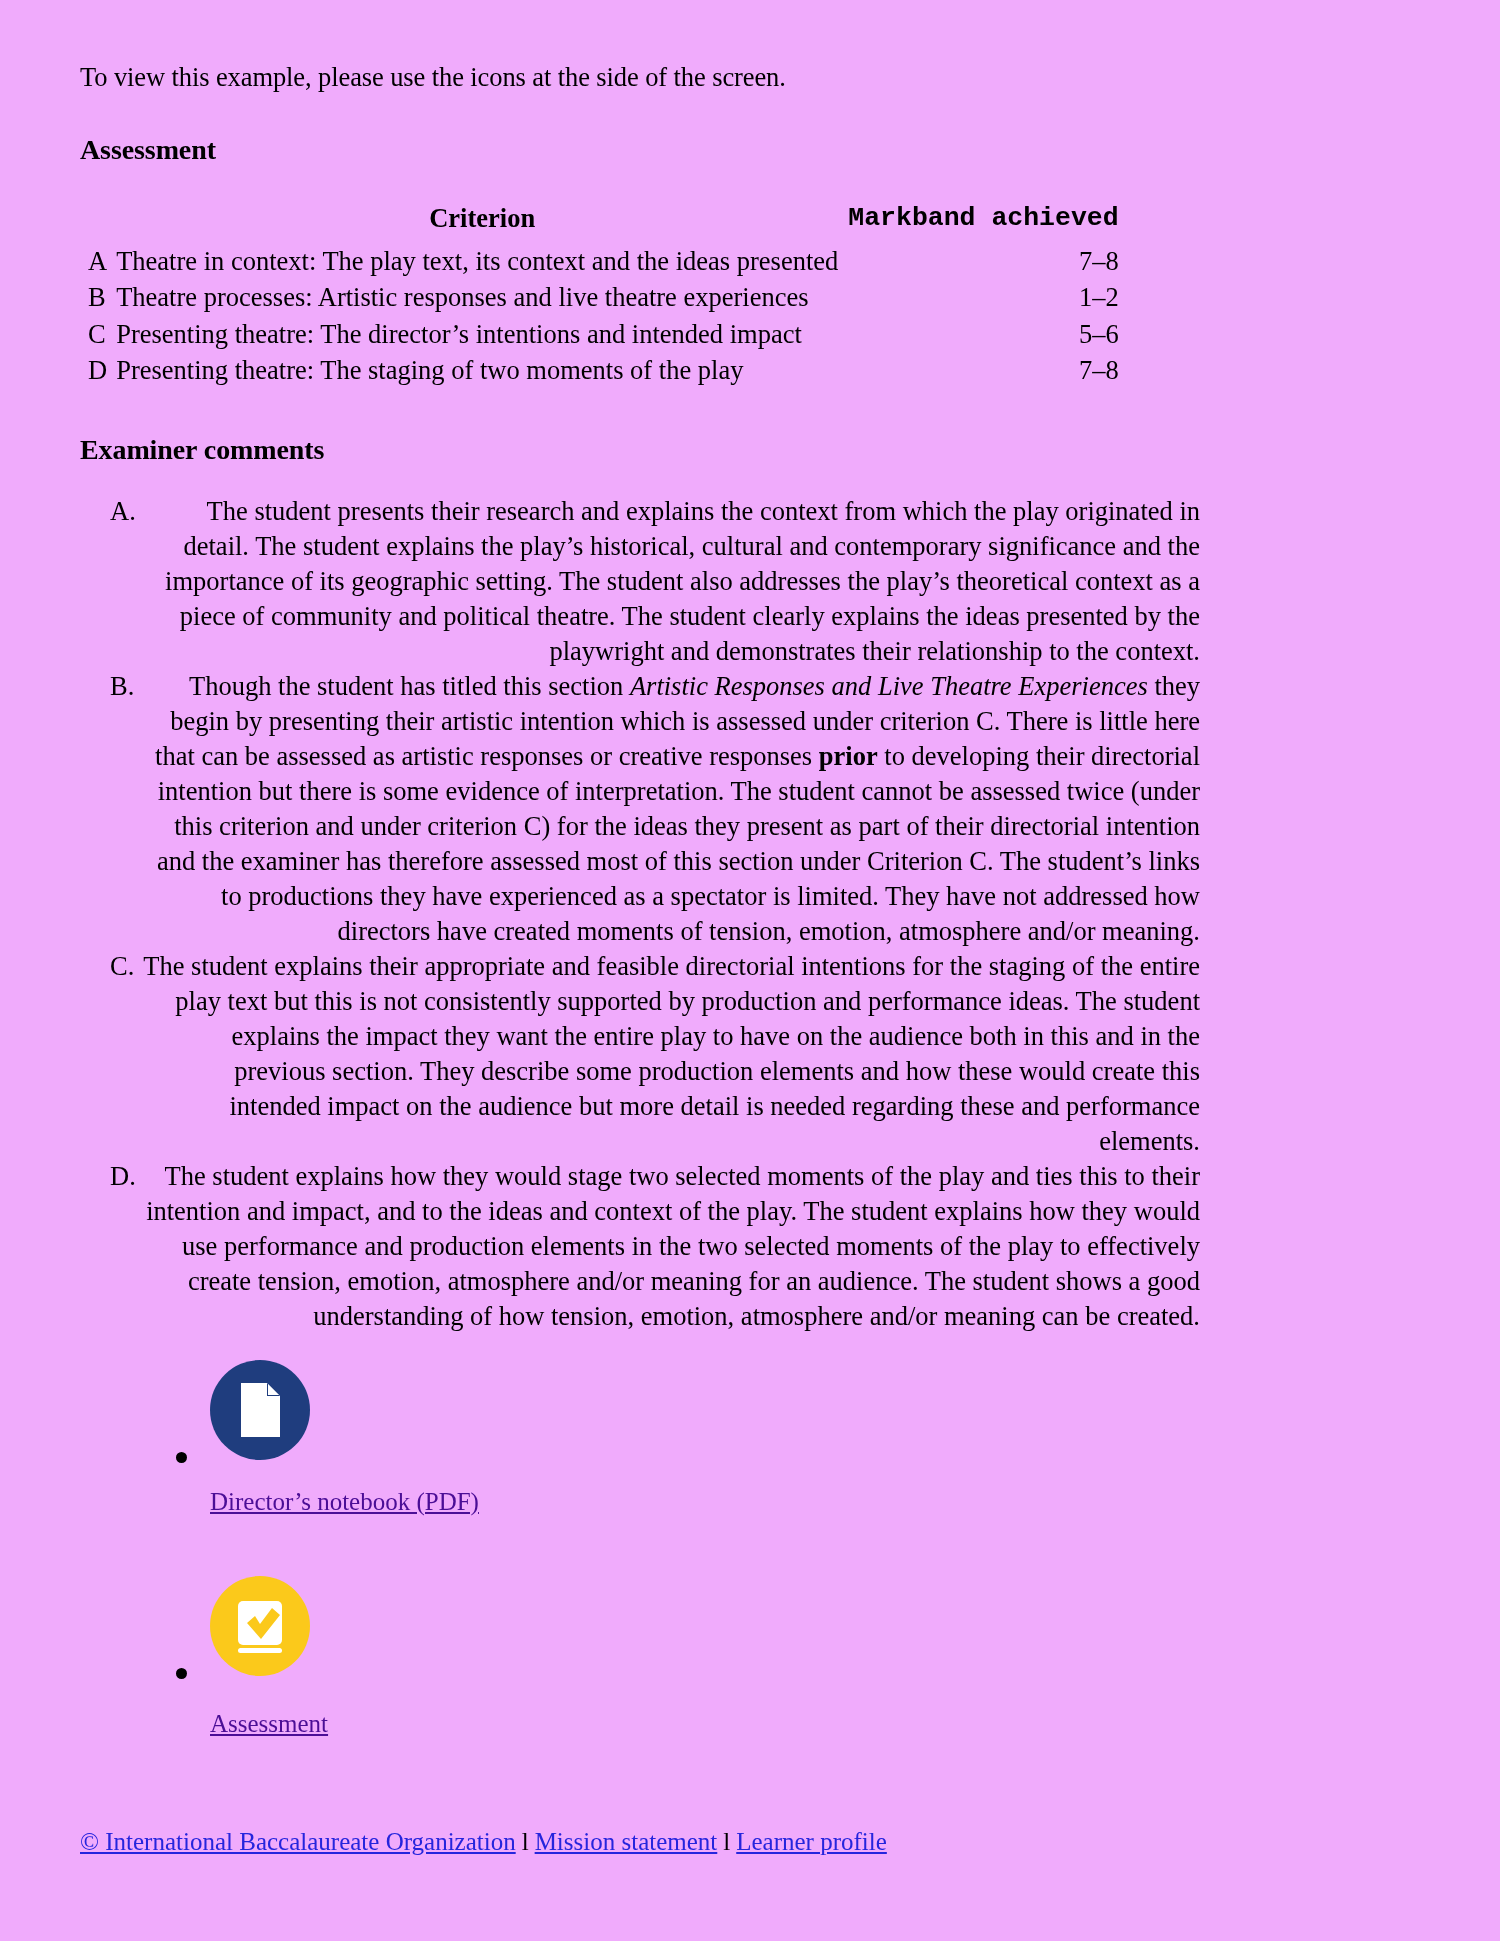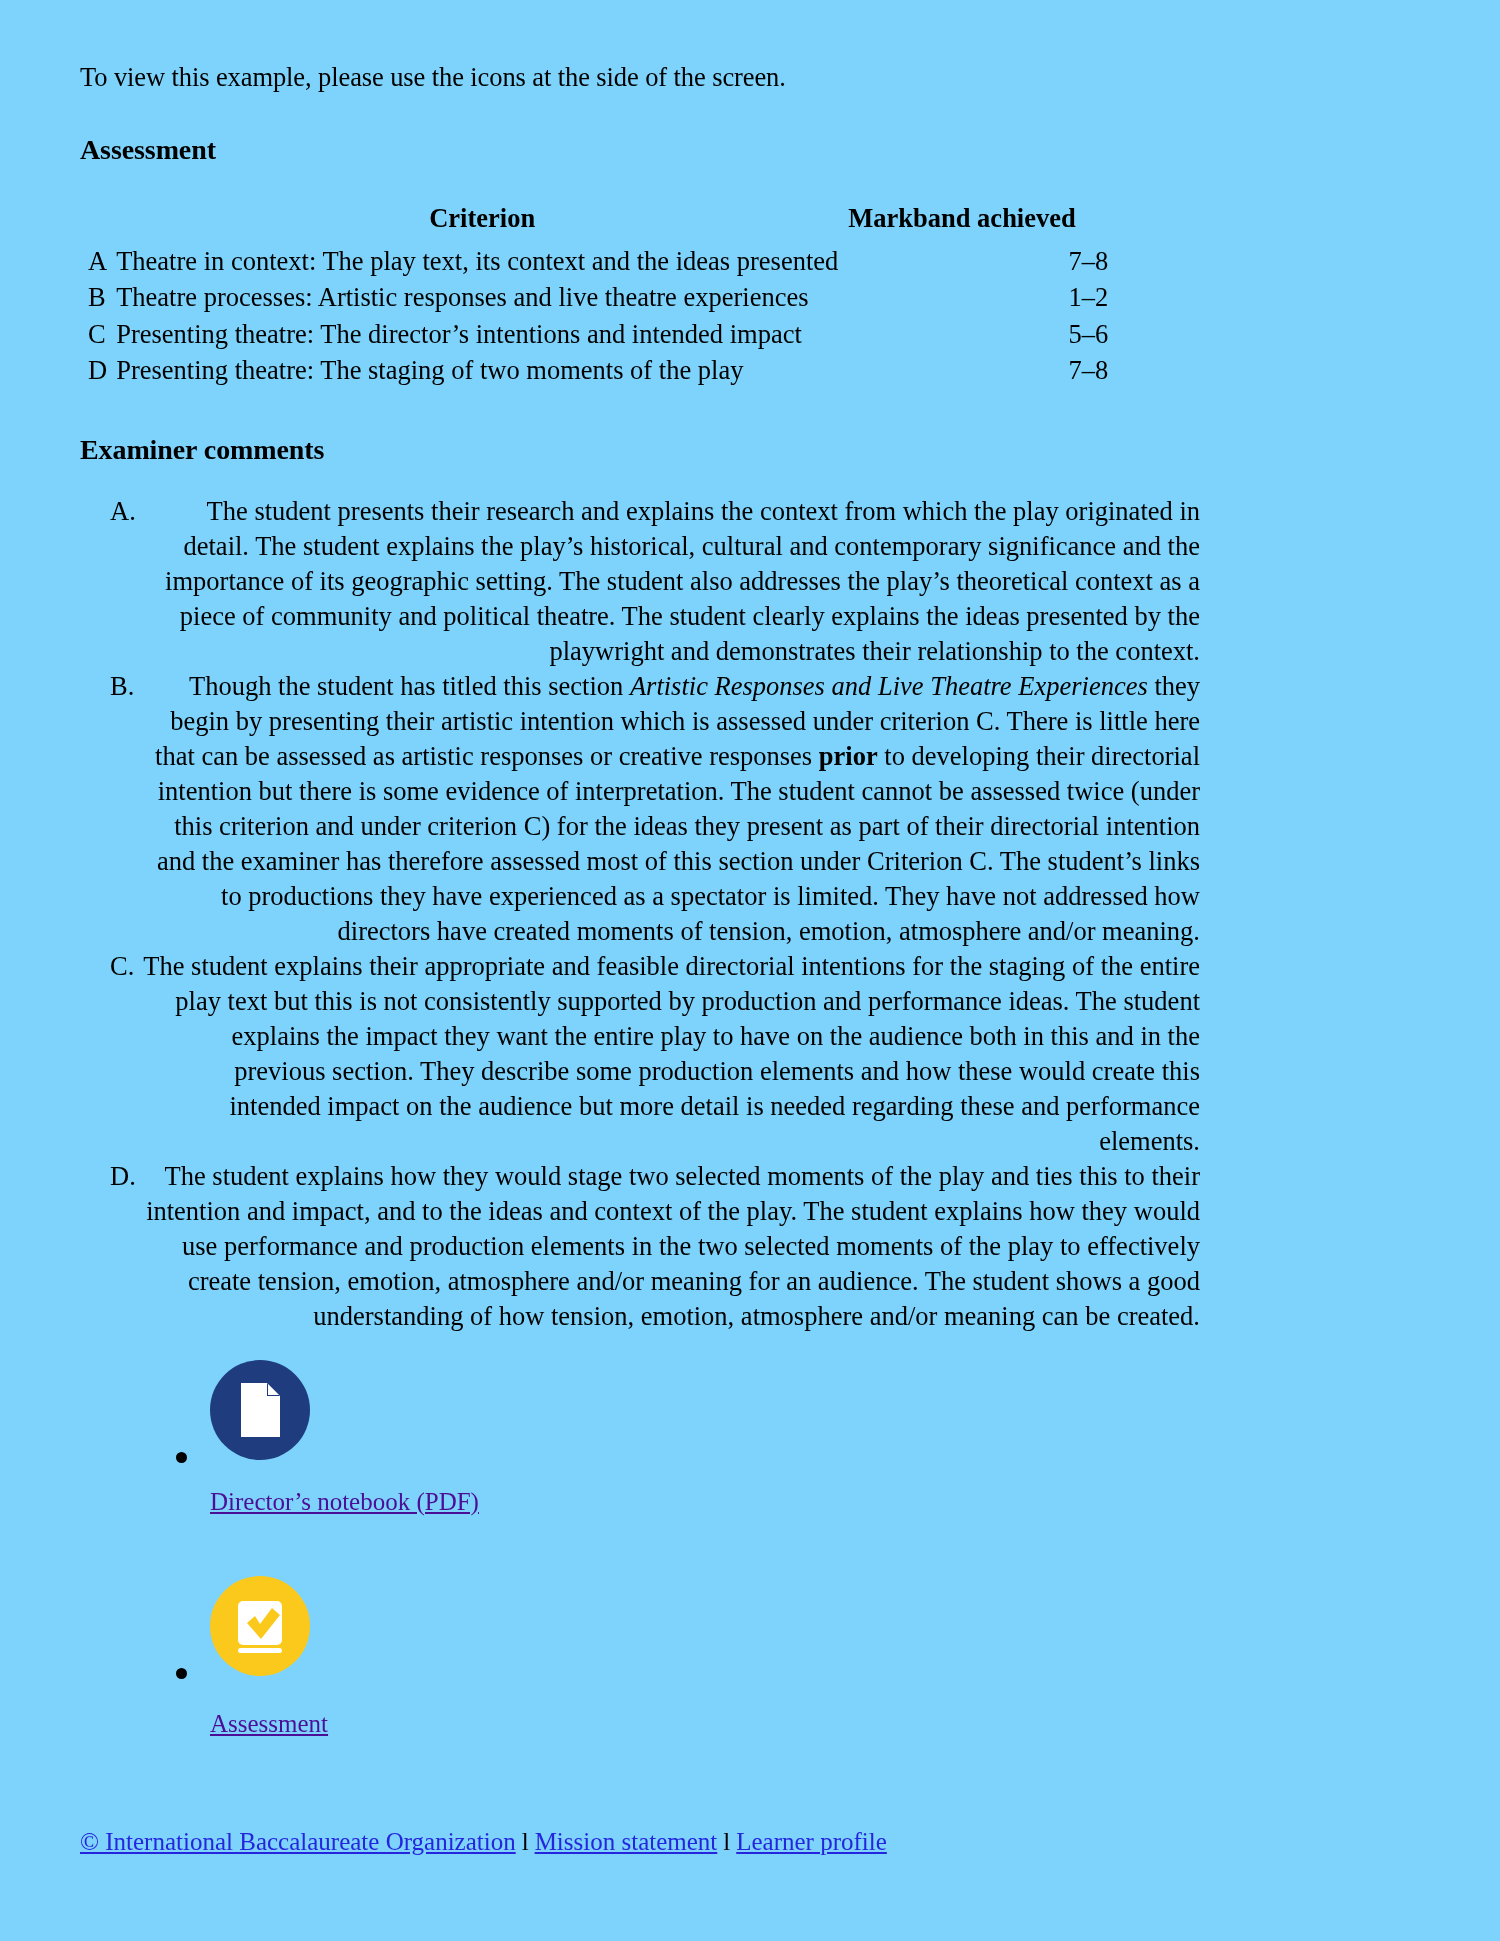--- a/index.html
+++ b/index.html
@@ -12,21 +12,21 @@
     width: 1500px;
     min-height: 1941px;
     font-family: "Liberation Serif", "DejaVu Serif", serif;
     color: #000000;
     position: relative;
   }
   .page {
     width: 1500px;
     min-height: 1941px;
     padding: 48px 70px 30px 80px;
-    background: #7dd3fc;
+    background: #f0abfc;
   }
 
   
   .intro {
     font-size: 26.5px;
     line-height: 1.32;
     margin: 12px 0 0 0;
     letter-spacing: -0.1px;
   }
 
@@ -61,20 +61,21 @@
     white-space: nowrap;
   }
   .assess-table th.col-criterion {
     width: 690px;
     text-align: center;
     padding-left: 0;
   }
   .assess-table th.col-markband {
     width: 260px;
     text-align: left;
+    font-family: Liberation Mono, monospace;
   }
   .assess-table td {
     padding: 1px 0 1px 0;
     vertical-align: top;
     white-space: nowrap;
   }
   .assess-table td.c-letter {
     width: 26px;
     padding-right: 9px;
     text-align: left;

